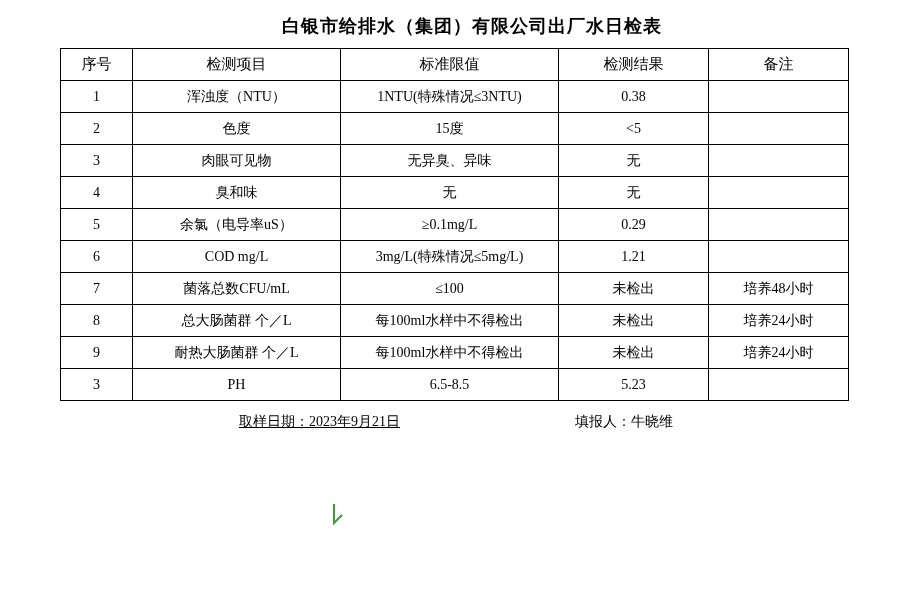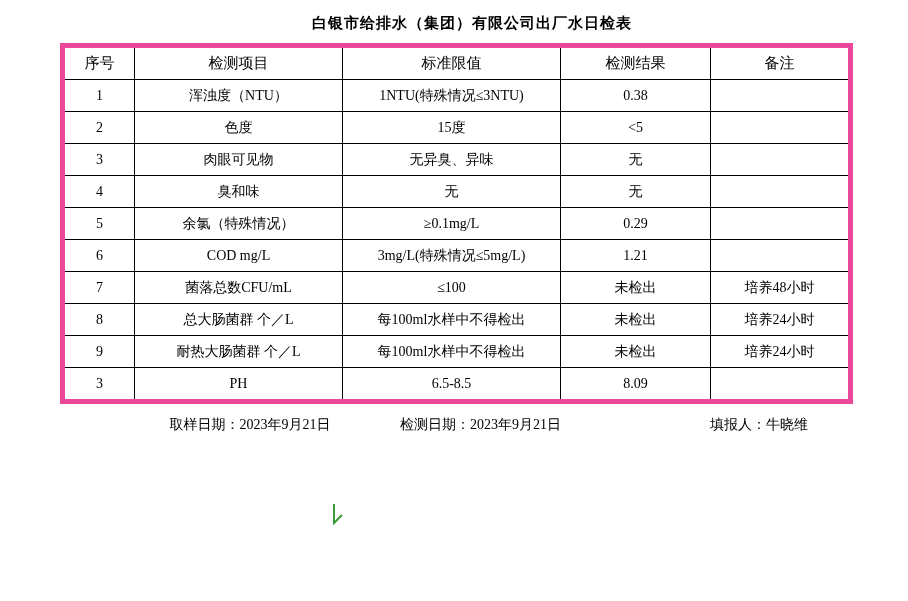--- a/index.html
+++ b/index.html
@@ -15,36 +15,36 @@
     overflow: hidden;
   }
   .page {
     position: relative;
     width: 908px;
     height: 601px;
     box-sizing: border-box;
   }
   .doc-title {
     text-align: center;
-    font-size: 15px;
+    font-size: 18px;
     font-weight: bold;
     letter-spacing: 1px;
     padding-top: 14px;
     padding-bottom: 10px;
     font-family: Liberation Serif, serif;
     padding-left: 36px;
   }
   .table-wrap {
     padding: 0 60px;
   }
   table.report {
     width: 788px;
     border-collapse: collapse;
     table-layout: fixed;
-    border: 5px solid #ec4899;
+    border: 1px solid #ec4899;
   }
   table.report td, table.report th {
     border: 1px solid #000;
     height: 31px;
     font-size: 14px;
     font-weight: normal;
     text-align: center;
     vertical-align: middle;
     padding: 0 2px;
     font-family: "Liberation Serif", "DejaVu Serif", serif;
@@ -65,21 +65,21 @@
     font-size: 14px;
   }
   .nowrap {
     white-space: nowrap;
   }
   .footer {
     display: flex;
     padding: 12px 60px 0 60px;
     font-size: 14px;
   }
-  .footer .f-sample { width: 300px; text-align: center; padding-left: 40px;}
+  .footer .f-sample { width: 300px; text-align: right; padding-left: 40px; text-decoration: underline;}
   .footer .f-test { width: 270px; text-align: left; }
   .footer .f-filler { flex: 1; text-align: center; }
   .green-mark {
     position: absolute;
     left: 333px;
     top: 503px;
     width: 10px;
     height: 22px;
     pointer-events: none;
   }
@@ -133,21 +133,21 @@
         </tr>
         <tr>
           <td>4</td>
           <td class="item-cell">臭和味</td>
           <td>无</td>
           <td>无</td>
           <td></td>
         </tr>
         <tr>
           <td>5</td>
-          <td class="item-cell">余氯（特殊情况）</td>
+          <td class="item-cell">余氯（电导率uS）</td>
           <td class="nowrap">≥0.1mg/L</td>
           <td>0.29</td>
           <td></td>
         </tr>
         <tr>
           <td>6</td>
           <td class="item-cell nowrap">COD            mg/L</td>
           <td class="cell-sub">3mg/L(特殊情况≤5mg/L)</td>
           <td>1.21</td>
           <td></td>
@@ -170,30 +170,29 @@
           <td>9</td>
           <td class="item-cell">耐热大肠菌群 个／L</td>
           <td class="cell-sub">每100ml水样中不得检出</td>
           <td>未检出</td>
           <td>培养24小时</td>
         </tr>
         <tr>
           <td>3</td>
           <td class="item-cell">PH</td>
           <td>6.5-8.5</td>
-          <td>8.09</td>
+          <td>5.23</td>
           <td></td>
         </tr>
       </tbody>
     </table>
   </div>
 
   <svg class="green-mark" viewBox="0 0 10 22">
     <path d="M1 1 L1 20 L9 12" fill="none" stroke="#3d9b35" stroke-width="2"></path>
   </svg>
 
   <div class="footer">
     <div class="f-sample">取样日期：2023年9月21日</div>
-    <div class="f-test">检测日期：2023年9月21日</div>
     <div class="f-filler">填报人：牛晓维</div>
   </div>
 
 </div>
 
 </body></html>

